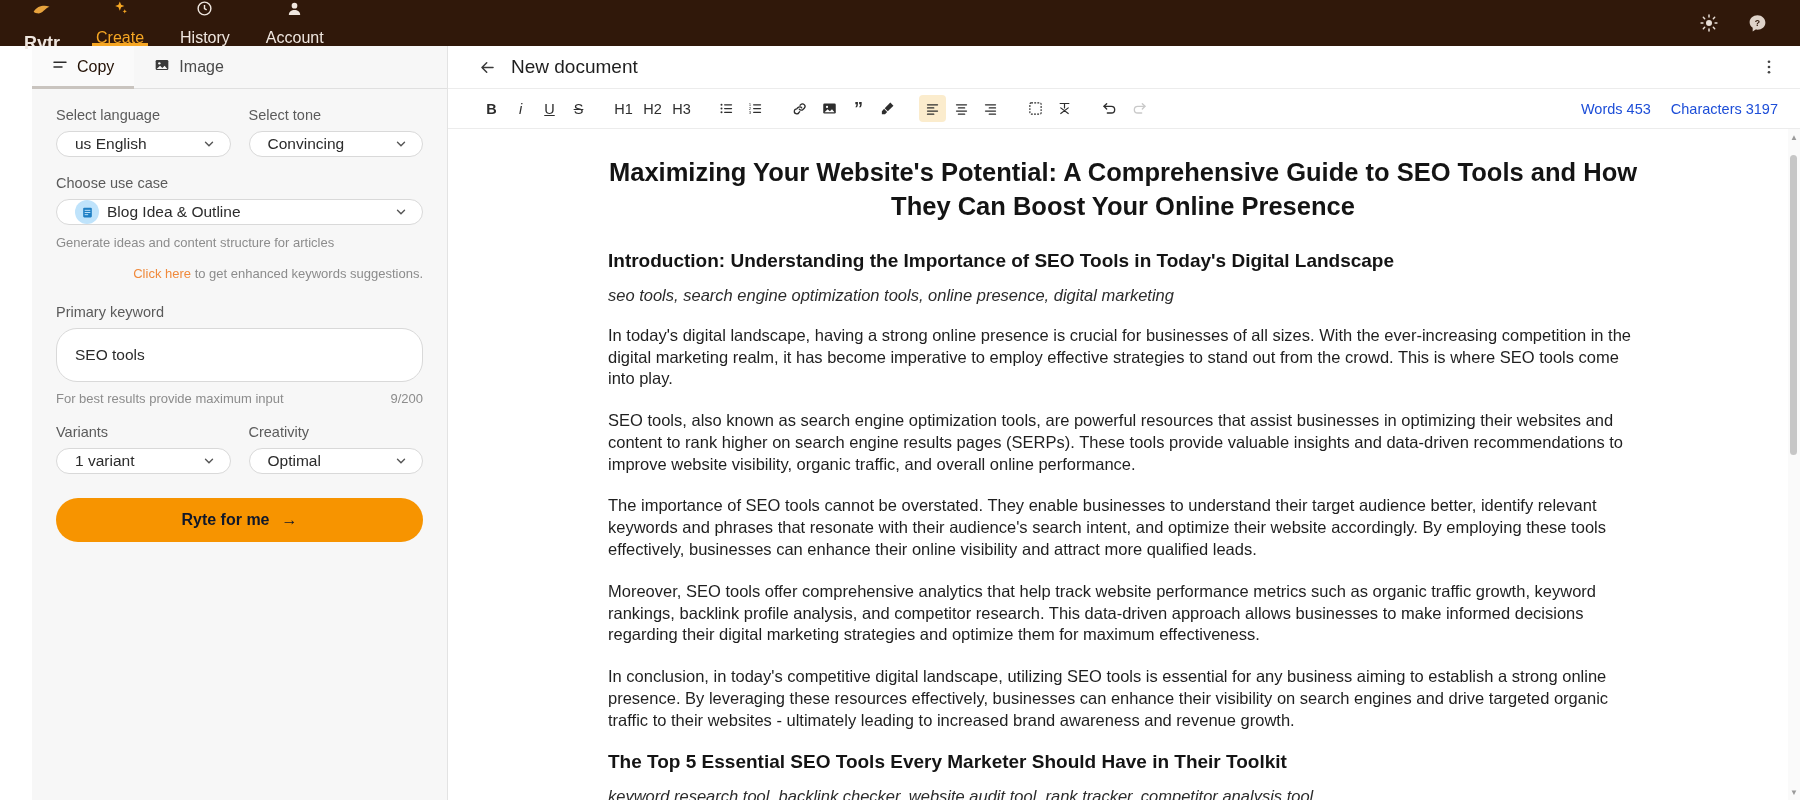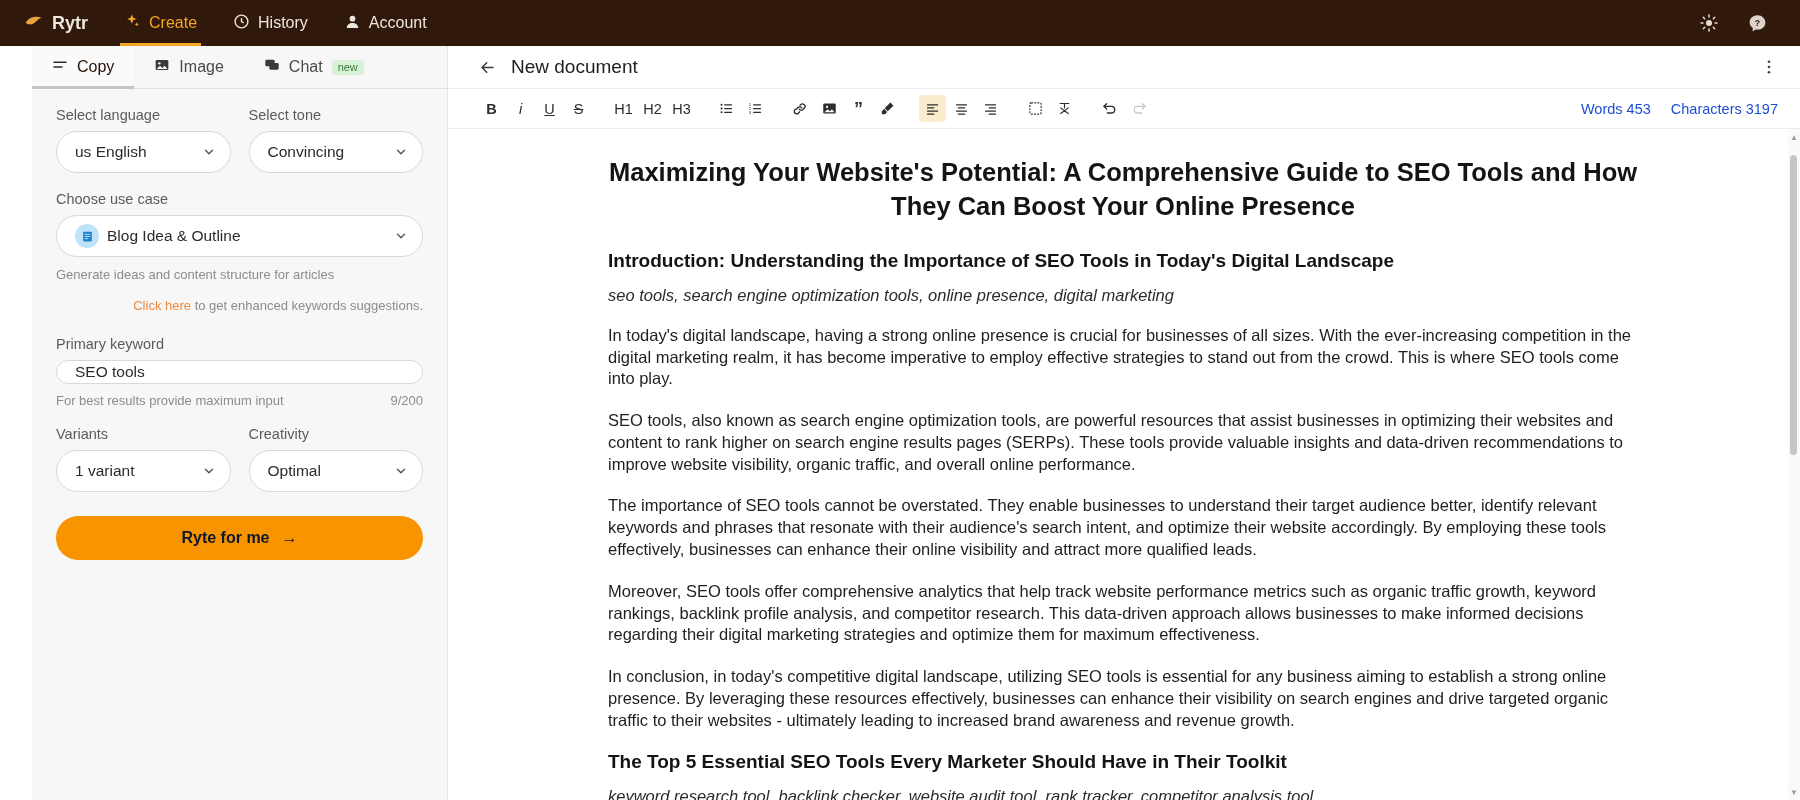--- a/index.html
+++ b/index.html
@@ -12,21 +12,21 @@
   .app { width: 1800px; height: 800px; display: flex; flex-direction: column; }
 
   
   .topnav {
     height: 46px; background: #30180a; display: flex; align-items: center;
     padding: 0 22px; flex: 0 0 46px; position: relative;
   }
   .nav-item {
     display: flex; align-items: center; gap: 8px;
     color: #efe6df; font-size: 16px; padding: 0 18px; height: 46px;
-    cursor: pointer; position: relative;
+    cursor: pointer; position: relative; flex-direction: column;
   }
   .nav-item.brand { font-weight: 700; font-size: 18px; padding-left: 2px; }
   .nav-item.active { color: #f5a623; }
   .nav-item.active::after {
     content: ""; position: absolute; left: 14px; right: 14px; bottom: 0;
     height: 3px; background: #f5a623;
   }
   .nav-right { margin-left: auto; display: flex; align-items: center; gap: 28px; padding-right: 10px; }
   .nav-icon { color: #e8ded6; display: flex; align-items: center; cursor: pointer; }
 
@@ -50,36 +50,36 @@
   .badge-new {
     font-size: 11px; background: #d7f2d7; color: #3c7a3c;
     border-radius: 4px; padding: 2px 6px; line-height: 1;
   }
 
   .sb-content { padding: 18px 24px 0 24px; }
   .field-row { display: flex; gap: 18px; }
   .field { flex: 1 1 0; min-width: 0; }
   .field-label { font-size: 14.5px; color: #5b5b5b; margin-bottom: 8px; display: block; }
   .select {
-    height: 42px; border: 1px solid #d9d9d9; border-radius: 21px; background: #fff;
+    height: 26px; border: 1px solid #d9d9d9; border-radius: 21px; background: #fff;
     display: flex; align-items: center; padding: 0 14px 0 18px;
     font-size: 15.5px; color: #2b2b2b; cursor: pointer; gap: 8px;
   }
   .select .val { flex: 1 1 auto; overflow: hidden; white-space: nowrap; text-overflow: ellipsis; }
   .chev { flex: 0 0 auto; color: #555; display: flex; }
 
   .usecase-icon {
     width: 24px; height: 24px; border-radius: 50%; background: #bfe3fb;
     display: flex; align-items: center; justify-content: center; flex: 0 0 24px;
   }
   .helper { font-size: 13px; color: #8c8c8c; margin-top: 9px; line-height: 1.45; }
   .link-orange { color: #f08a3c; cursor: pointer; }
 
   .input-pill {
-    height: 24px; border: 1px solid #d9d9d9; border-radius: 21px; background: #fff;
+    height: 54px; border: 1px solid #d9d9d9; border-radius: 21px; background: #fff;
     display: flex; align-items: center; padding: 0 18px; font-size: 15.5px; color: #2b2b2b;
   }
   .helper-row { display: flex; justify-content: space-between; margin-top: 9px; }
   .helper-row span { font-size: 13px; color: #8c8c8c; }
 
   .cta {
     margin: 24px 0 0 0; height: 44px; border-radius: 22px; background: #f79400;
     color: #0f172a; font-size: 16px; font-weight: 700;
     display: flex; align-items: center; justify-content: center; gap: 12px; cursor: pointer;
     border: none; width: 100%;
@@ -206,30 +206,20 @@
         </div>
         <div class="tab">
           <span>
             <svg width="16" height="16" viewBox="0 0 24 24" fill="#3a3a3a">
                 <rect x="2.5" y="4.5" width="19" height="15" rx="2"></rect>
                 <circle cx="8" cy="9.5" r="1.8" fill="#f7f7f7"></circle>
                 <path d="M4 18l5-5 3.5 3.5L16 13l4 5z" fill="#f7f7f7"></path>
               </svg>
           </span>
           <span>Image</span>
-        </div>
-        <div class="tab">
-          <span>
-            <svg width="16" height="16" viewBox="0 0 24 24" fill="#3a3a3a">
-                <rect x="2" y="4" width="14" height="10" rx="2"></rect>
-                <rect x="8" y="9" width="14" height="10" rx="2"></rect>
-              </svg>
-          </span>
-          <span>Chat</span>
-          <span class="badge-new">new</span>
         </div>
       </div>
 
       <div class="sb-content">
 
         <div class="field-row">
           <div class="field">
             <span class="field-label">Select language</span>
             <div class="select">
               <span class="val">us English</span>

